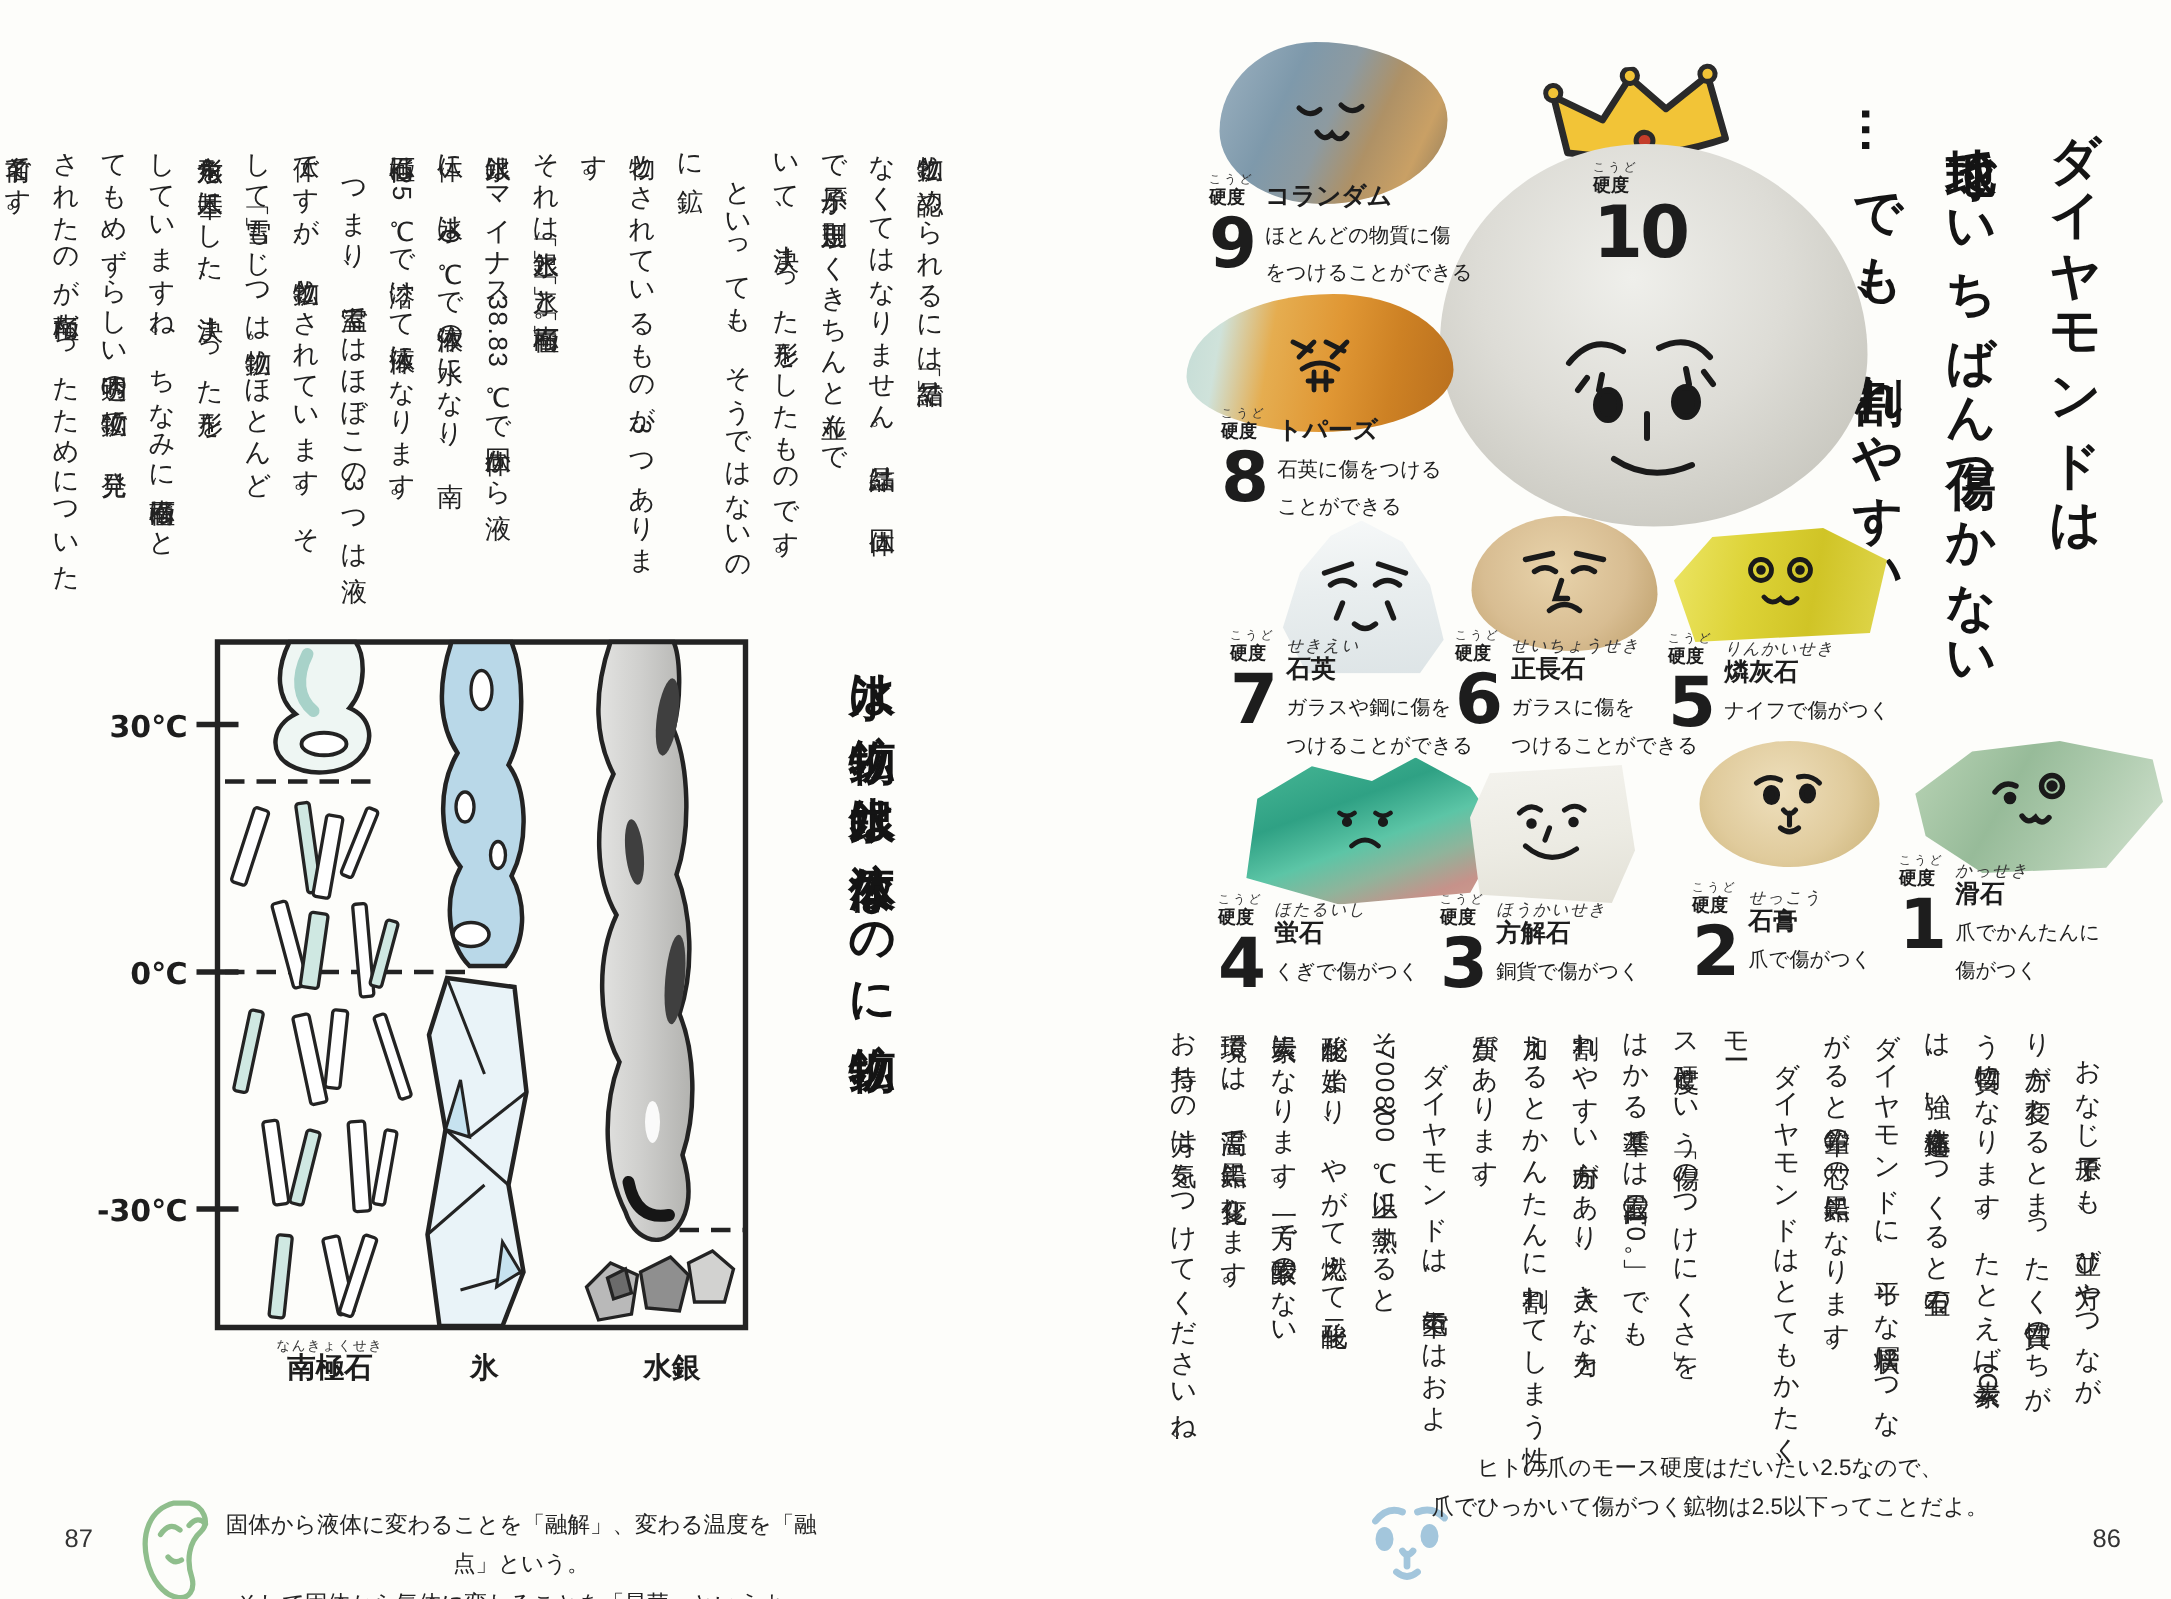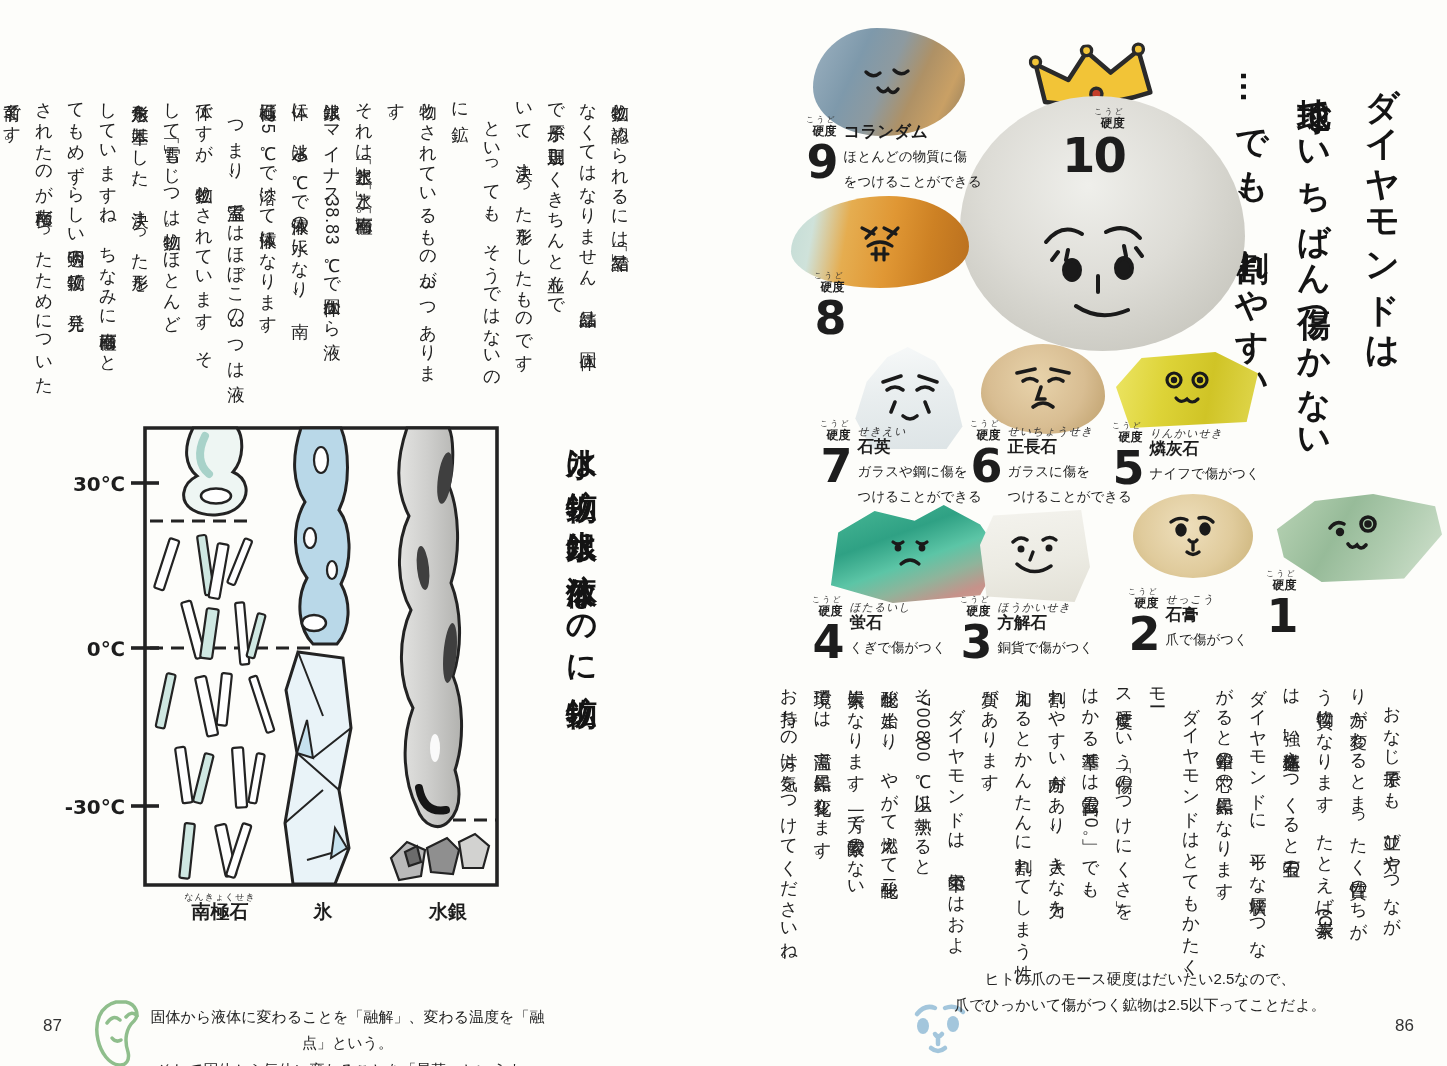--- a/index.html
+++ b/index.html
@@ -11,21 +11,21 @@
   .abs{position:absolute;}
   
   .vtext{
     writing-mode:vertical-rl;text-orientation:mixed;
     white-space:pre-line;letter-spacing:1px;
   }
   .body-col{font-size:17.5px;line-height:32px;color:#222;}
   .big-title{font-size:33px;line-height:1;font-weight:600;letter-spacing:3px;color:#141414;}
   
   .mineral{display:flex;gap:7px;align-items:flex-start;}
-  .hd{display:flex;flex-direction:column;align-items:flex-end;line-height:1;}
+  .hd{display:flex;flex-direction:column;align-items:flex-start;line-height:1;}
   .hd-ruby{font-size:8px;letter-spacing:2px;color:#333;}
   .hd-label{font-size:12px;font-weight:700;margin-top:1px;}
   .hd-num{font-size:46px;font-weight:900;letter-spacing:-2px;margin-top:2px;font-family:"DejaVu Sans",sans-serif;}
   .hd-num.big10{font-size:48px;}
   .m-info{max-width:185px;padding-top:6px;}
   .m-ruby{font-size:11px;letter-spacing:1px;color:#333;line-height:1;font-style:italic;}
   .m-name{font-size:16.5px;font-weight:800;line-height:1.15;}
   .m-desc{font-size:13.5px;line-height:1.85;white-space:pre-line;margin-top:4px;}
   
   .rock{position:absolute;display:flex;align-items:center;justify-content:center;}
@@ -313,20 +313,25 @@
 をつけることができる</div>
   </div>
 </div>
 
 <div class="abs mineral" style="left:814px;top:272px;">
   <div class="hd">
     <span class="hd-ruby">こうど</span>
     <span class="hd-label">硬度</span>
     <span class="hd-num">8</span>
   </div>
+  <div class="m-info">
+    <div class="m-name">トパーズ</div>
+    <div class="m-desc">石英に傷をつける
+ことができる</div>
+  </div>
 </div>
 
 <div class="abs mineral" style="left:820px;top:420px;">
   <div class="hd">
     <span class="hd-ruby">こうど</span>
     <span class="hd-label">硬度</span>
     <span class="hd-num">7</span>
   </div>
   <div class="m-info">
     <div class="m-ruby">せきえい</div>
@@ -400,20 +405,26 @@
     <div class="m-name">石膏</div>
     <div class="m-desc">爪で傷がつく</div>
   </div>
 </div>
 
 <div class="abs mineral" style="left:1266px;top:570px;">
   <div class="hd">
     <span class="hd-ruby">こうど</span>
     <span class="hd-label">硬度</span>
     <span class="hd-num">1</span>
+  </div>
+  <div class="m-info">
+    <div class="m-ruby">かっせき</div>
+    <div class="m-name">滑石</div>
+    <div class="m-desc">爪でかんたんに
+傷がつく</div>
   </div>
 </div>
 
 <div class="abs vtext body-col" style="left:800px;top:676px;width:608px;height:316px;line-height:33.5px;">　おなじ原子でも、並び方やつなが
 り方が変わるとまったく性質のちが
 う物質になります。たとえば炭素(C)
 は、強い立体構造をつくると宝石の
 ダイヤモンドに、平らな層状につな
 がると鉛筆の芯の黒鉛になります。
 　ダイヤモンドはとてもかたく、モー

